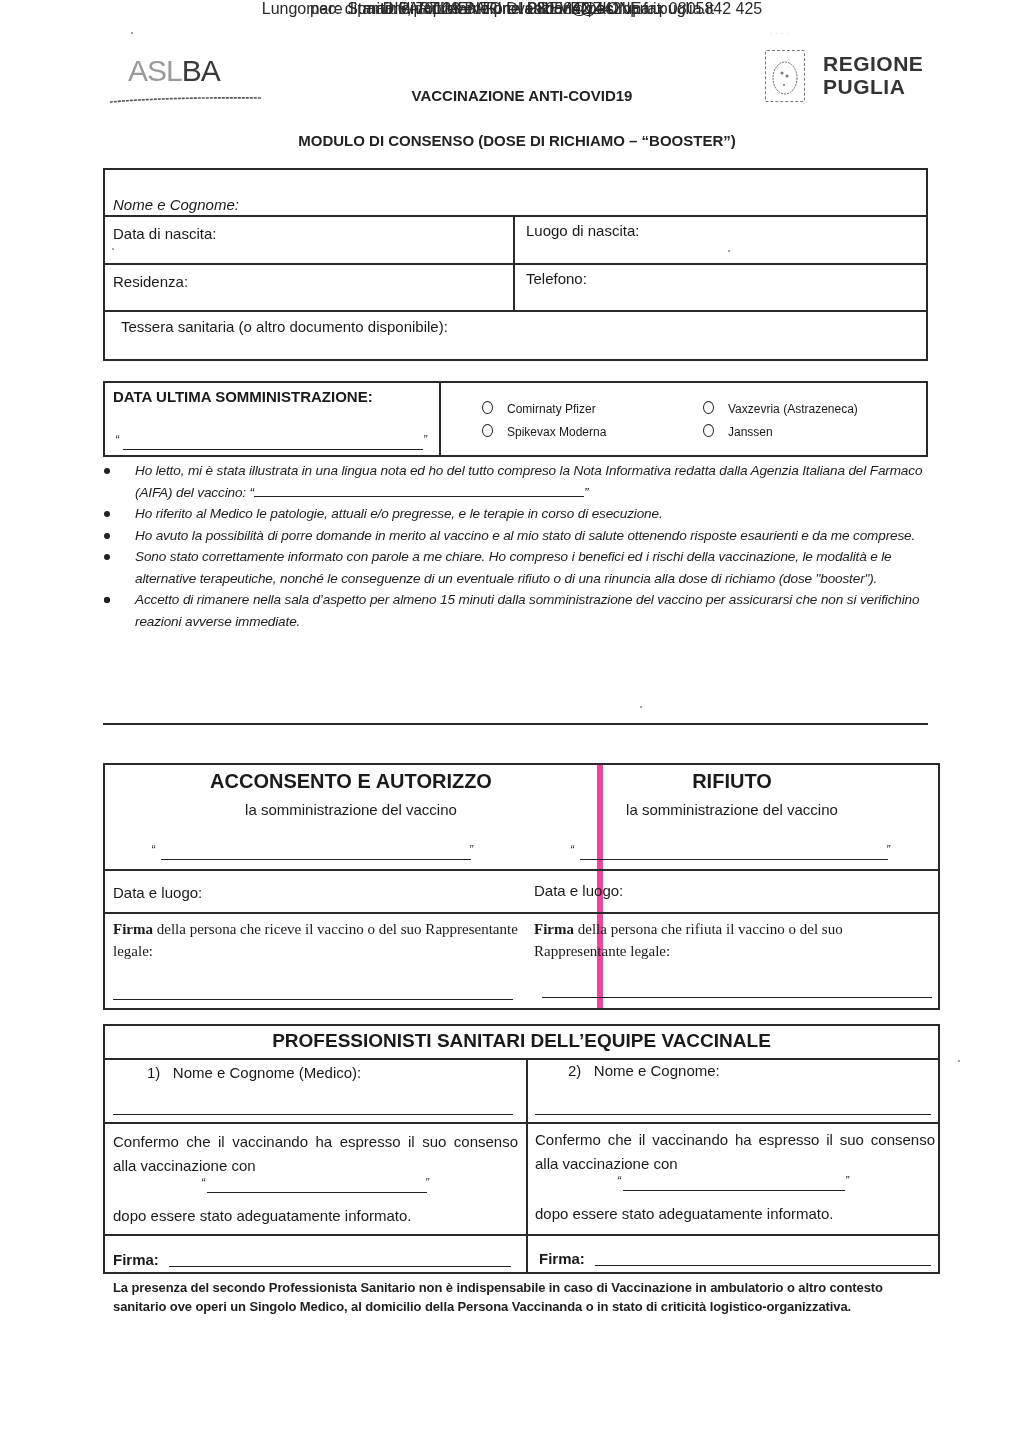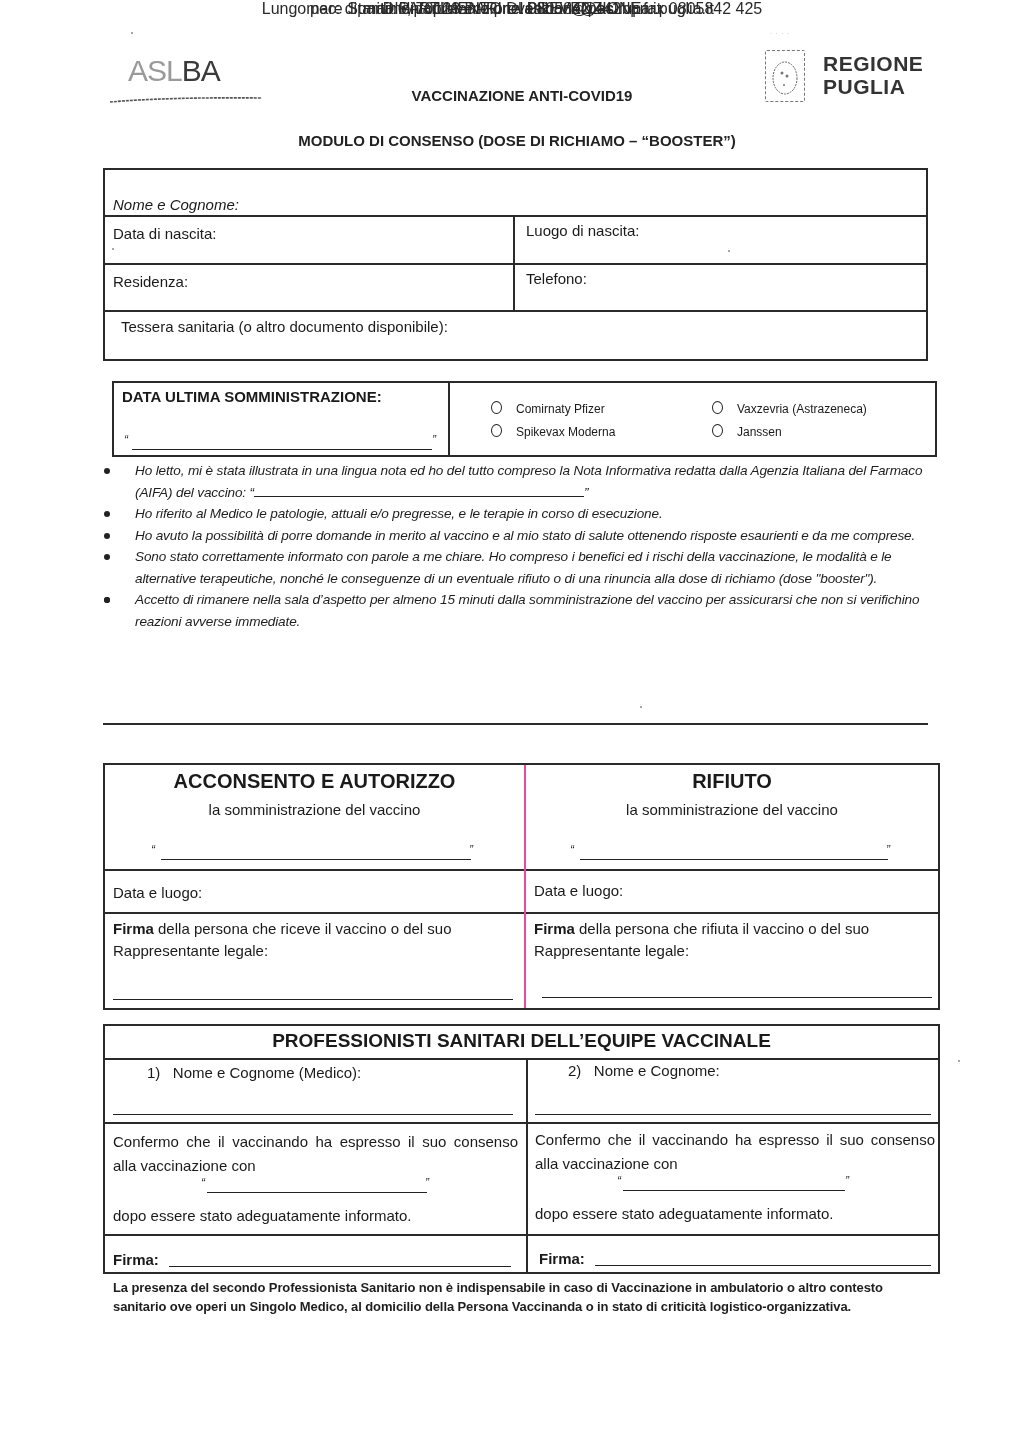--- a/index.html
+++ b/index.html
@@ -51,21 +51,21 @@
     .personal {
       left: 103px; top: 168px; width: 825px; height: 193px;
     }
     .personal .row { position: absolute; left: 0; width: 100%; border-bottom: 2px solid #2a2a2a; }
     .personal .row:last-child { border-bottom: none; }
     .personal .vline { position: absolute; top: 0; bottom: 0; left: 408px; border-left: 2px solid #2a2a2a; }
     .personal .lbl { position: absolute; top: 6px; font-size: 15px; }
 
     
     .lastdose {
-      left: 103px; top: 381px; width: 825px; height: 76px; margin-left: 9px;
+      left: 103px; top: 381px; width: 825px; height: 76px;
     }
     .lastdose .left { position: absolute; left: 0; top: 0; width: 336px; height: 100%; border-right: 2px solid #2a2a2a; }
     .lastdose .head { position: absolute; left: 8px; top: 5px; font-size: 15px; font-weight: bold; }
     .quote-line { position: absolute; font-style: italic; font-size: 12px; color: #333; }
     .underline { position: absolute; border-bottom: 1.5px solid #222; }
     .option { position: absolute; font-size: 12px; }
     .radio {
       display: inline-block; width: 11px; height: 13px; border: 1.6px solid #222;
       border-radius: 50%; margin-right: 14px; vertical-align: -1px;
     }
@@ -80,27 +80,27 @@
       position: absolute; left: 4px; top: 8px; width: 6px; height: 6px; background: #222; border-radius: 50%;
     }
     .fill-inline { display: inline-block; width: 330px; border-bottom: 1.2px solid #222; height: 12px; vertical-align: 0; }
     .sep-line { left: 103px; top: 723px; width: 825px; border-top: 2px solid #2a2a2a; }
 
     
     .consent {
       left: 103px; top: 763px; width: 837px; height: 247px;
     }
     .consent .col { position: absolute; top: 0; height: 100%; }
-    .consent .col.left { left: 0; width: 421px; border-right: 2px solid #ec4899; }
+    .consent .col.left { left: 0; width: 498px; border-right: 6px solid #ec4899; }
     .consent .col.right { left: 421px; width: 412px; }
     .consent .htitle { position: absolute; left: 0; width: 100%; top: 5px; text-align: center; font-size: 20px; font-weight: bold; }
     .consent .hsub { position: absolute; left: 0; width: 100%; top: 36px; text-align: center; font-size: 15px; }
     .consent .hline { position: absolute; left: 0; width: 100%; border-top: 2px solid #2a2a2a; }
     .consent .lbl { position: absolute; left: 8px; font-size: 15px; }
-    .consent .sign { position: absolute; left: 8px; top: 153px; font-size: 15px; line-height: 22px; width: 405px; }
+    .consent .sign { position: absolute; left: 8px; top: 153px; font-size: 15px; line-height: 22px; width: 405px; font-family: Liberation Serif, serif; }
     b.strong { font-weight: bold; }
 
     
     .pros {
       left: 103px; top: 1024px; width: 837px; height: 250px;
     }
     .pros .title { position: absolute; left: 0; width: 100%; top: 4px; text-align: center; font-size: 19px; font-weight: bold; }
     .pros .hline { position: absolute; left: 0; width: 100%; border-top: 2px solid #2a2a2a; }
     .pros .vline { position: absolute; left: 421px; top: 32px; bottom: 0; border-left: 2px solid #2a2a2a; }
     .pros .cell { position: absolute; font-size: 15px; }

